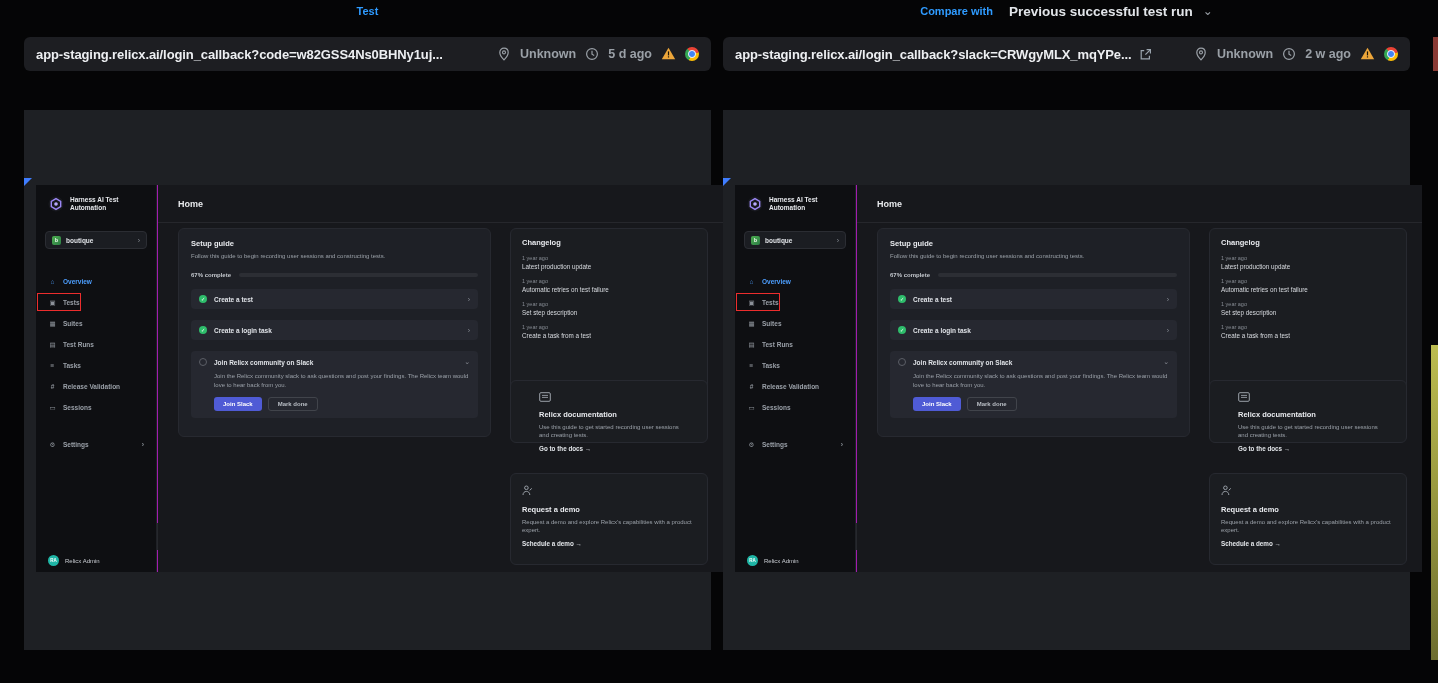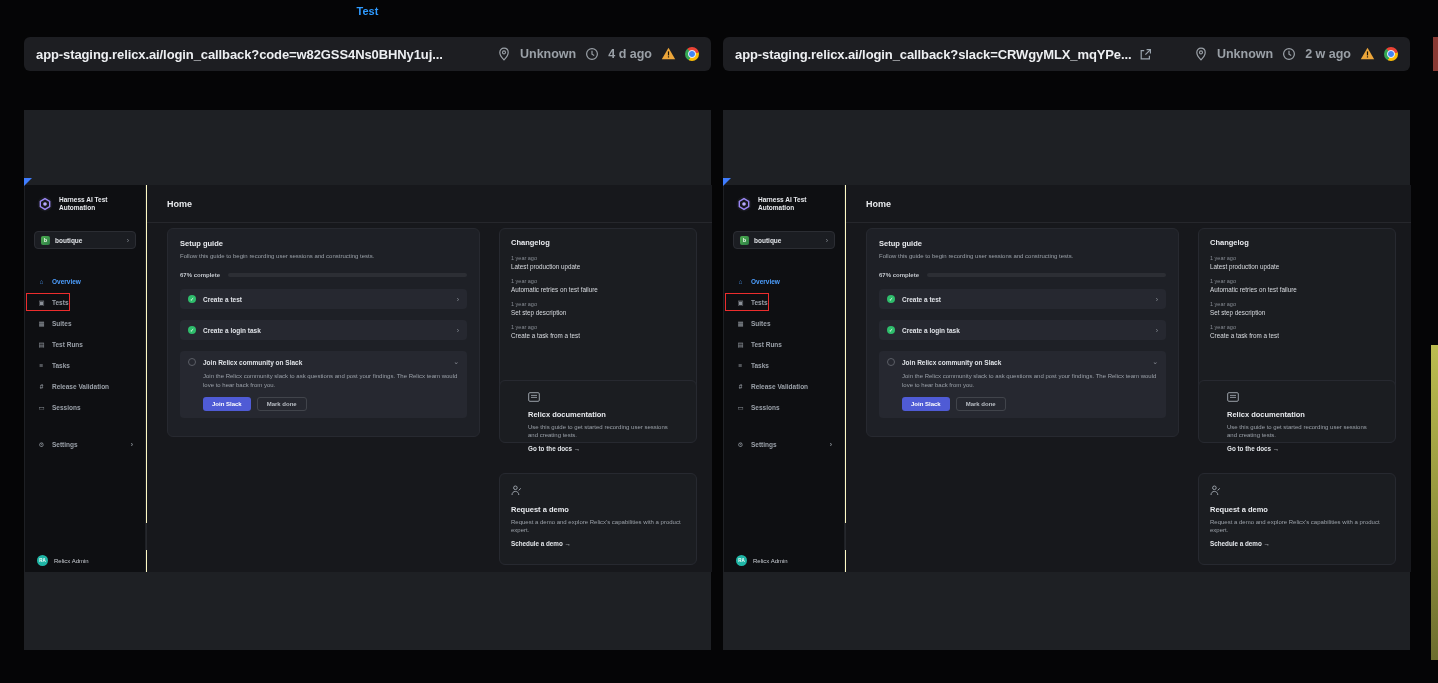--- a/index.html
+++ b/index.html
@@ -29,21 +29,21 @@
   .chrome-icon::after { content:""; position:absolute; inset:3.2px; background:#4285f4; border:1.6px solid #fff; border-radius:50%; }
 
   
   .panel { position:absolute; top:110px; width:687px; height:540px; background:#1e2024; }
   .panel.left { left:24px; }
   .panel.right { left:723px; }
   .corner-marker { position:absolute; left:0; top:68px; width:0; height:0;
     border-top:8px solid #3f7dff; border-right:8px solid transparent; }
 
   
-  .app { position:absolute; left:1px; top:75px; width:687px; height:387px; background:#fef9c3; overflow:hidden; }
+  .app { position:absolute; left:12px; top:75px; width:687px; height:387px; background:#a21caf; overflow:hidden; }
 
   .sidebar { position:absolute; left:0; top:0; bottom:0; width:121px; background:#0e0f12; border-right:1px solid #1f2126; }
   .brand { display:flex; align-items:flex-start; gap:6px; padding:11px 8px 0 12px; }
   .brand-name { font-size:6.5px; font-weight:bold; color:#e7e9ed; line-height:1.3; width:62px; }
   .project { margin:15px 9px 0; height:18px; background:#1b1d22; border:1px solid #2b2d33; border-radius:4px; display:flex; align-items:center; gap:5px; padding:0 6px; cursor:pointer; }
   .project-icon { width:9px; height:9px; border-radius:2px; background:linear-gradient(135deg,#4cae4f,#2d7d46); color:#fff; font-size:5px; font-weight:bold; display:flex; align-items:center; justify-content:center; }
   .project-name { font-size:6.5px; font-weight:600; color:#dfe2e6; flex:1; }
   .trail-chev { color:#8a8f97; font-size:7px; }
 
   .nav { position:absolute; top:86px; left:0; right:0; display:flex; flex-direction:column; }
@@ -103,38 +103,45 @@
   .edge-olive { position:absolute; right:0; top:345px; width:7px; height:315px; background:linear-gradient(180deg,#bcbc50 0%,#9a9a40 45%,#6d6d2f 100%); }
 </style>
 </head>
 <body>
 
 <div class="stage">
 
   <div class="col-title left">
     <span class="title-blue">Test</span>
   </div>
+  <div class="col-title right">
+    <span class="title-blue">Compare with</span>
+    <span class="compare-select">
+      <span>Previous successful test run</span>
+      <span class="chev-down">⌄</span>
+    </span>
+  </div>
 
   <div class="url-bar left">
     <span class="url-text">app-staging.relicx.ai/login_callback?code=w82GSS4Ns0BHNy1uj...</span>
     <span class="bar-right">
       <span class="micon">
         <svg width="14" height="14" viewBox="0 0 14 14">
             <path d="M7 1.2C4.6 1.2 2.8 3 2.8 5.4 2.8 8.5 7 12.8 7 12.8s4.2-4.3 4.2-7.4C11.2 3 9.4 1.2 7 1.2z" fill="none" stroke="#9aa0a7" stroke-width="1.2"></path>
             <circle cx="7" cy="5.4" r="1.5" fill="none" stroke="#9aa0a7" stroke-width="1.1"></circle>
           </svg>
       </span>
       <span class="meta-label">Unknown</span>
       <span class="micon">
         <svg width="14" height="14" viewBox="0 0 14 14">
             <circle cx="7" cy="7" r="5.4" fill="none" stroke="#9aa0a7" stroke-width="1.2"></circle>
             <path d="M7 3.8v3.4l2.2 1.3" fill="none" stroke="#9aa0a7" stroke-width="1.2"></path>
           </svg>
       </span>
-      <span class="meta-label">4 d ago</span>
+      <span class="meta-label">5 d ago</span>
       <span class="micon">
         <svg width="15" height="13" viewBox="0 0 15 13">
             <path d="M7.5 0.8 14.2 12.2 H0.8 Z" fill="#eda63a"></path>
             <rect x="6.9" y="4.4" width="1.2" height="4" fill="#1c1409"></rect>
             <rect x="6.9" y="9.3" width="1.2" height="1.2" fill="#1c1409"></rect>
           </svg>
       </span>
       <span class="chrome-icon"></span>
     </span>
   </div>

